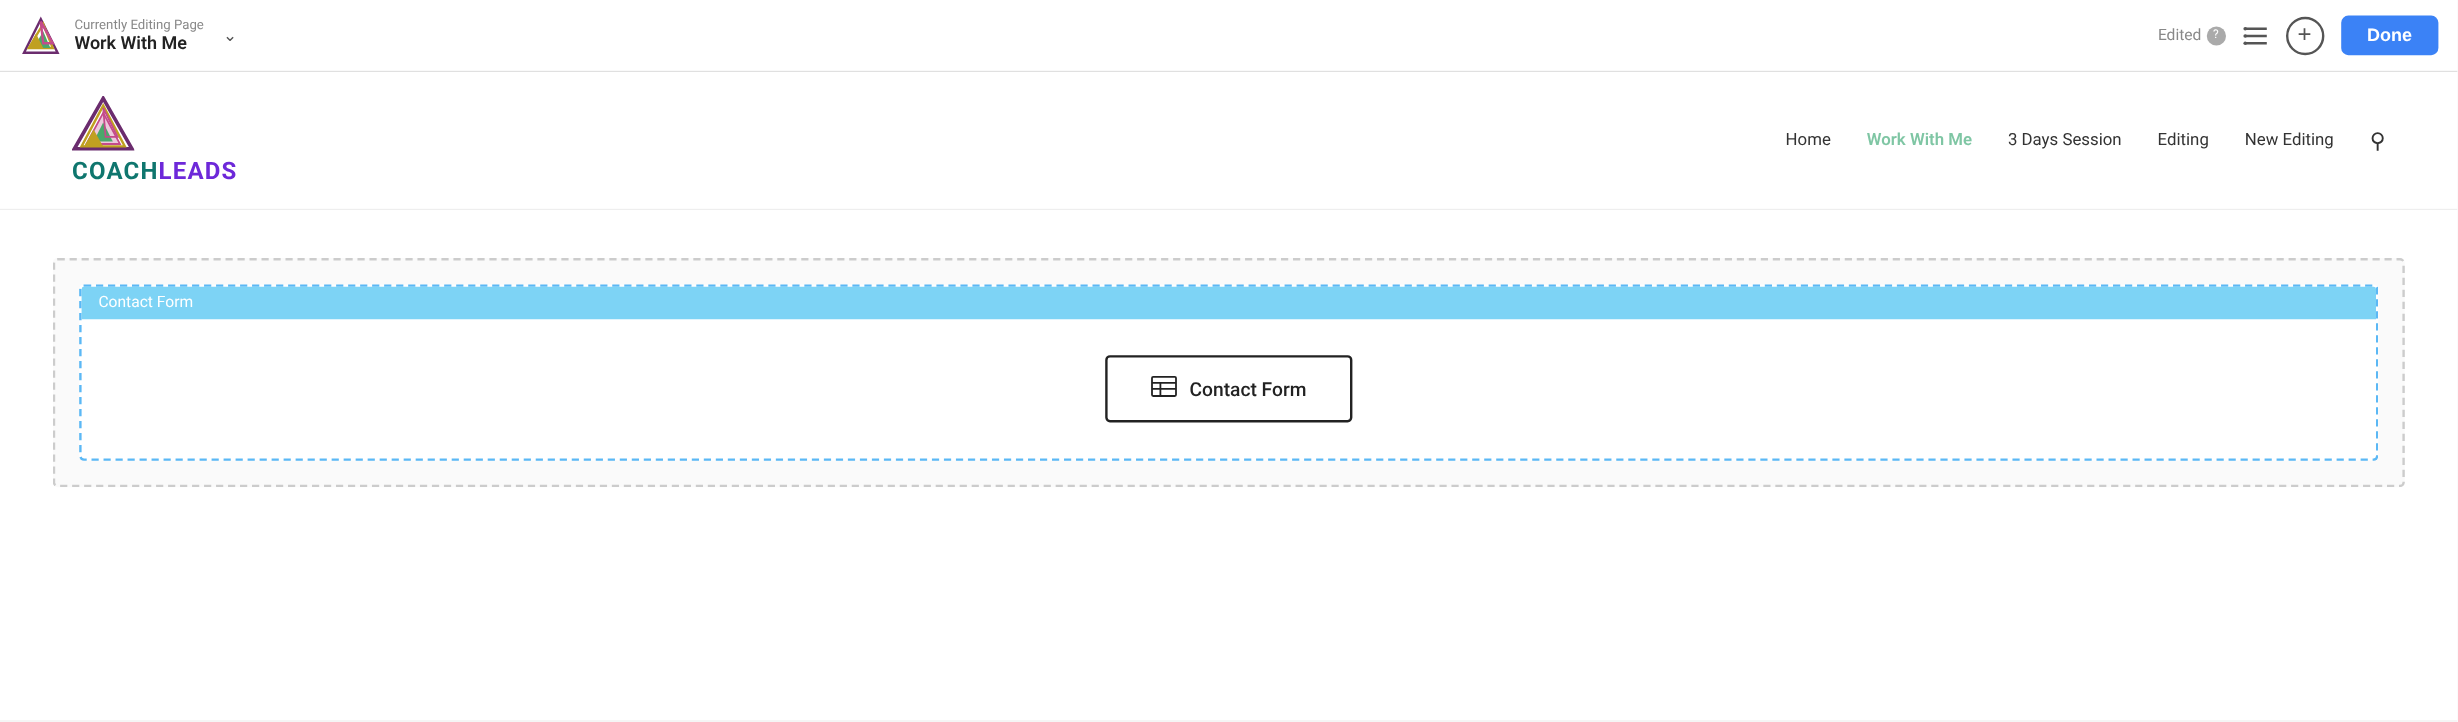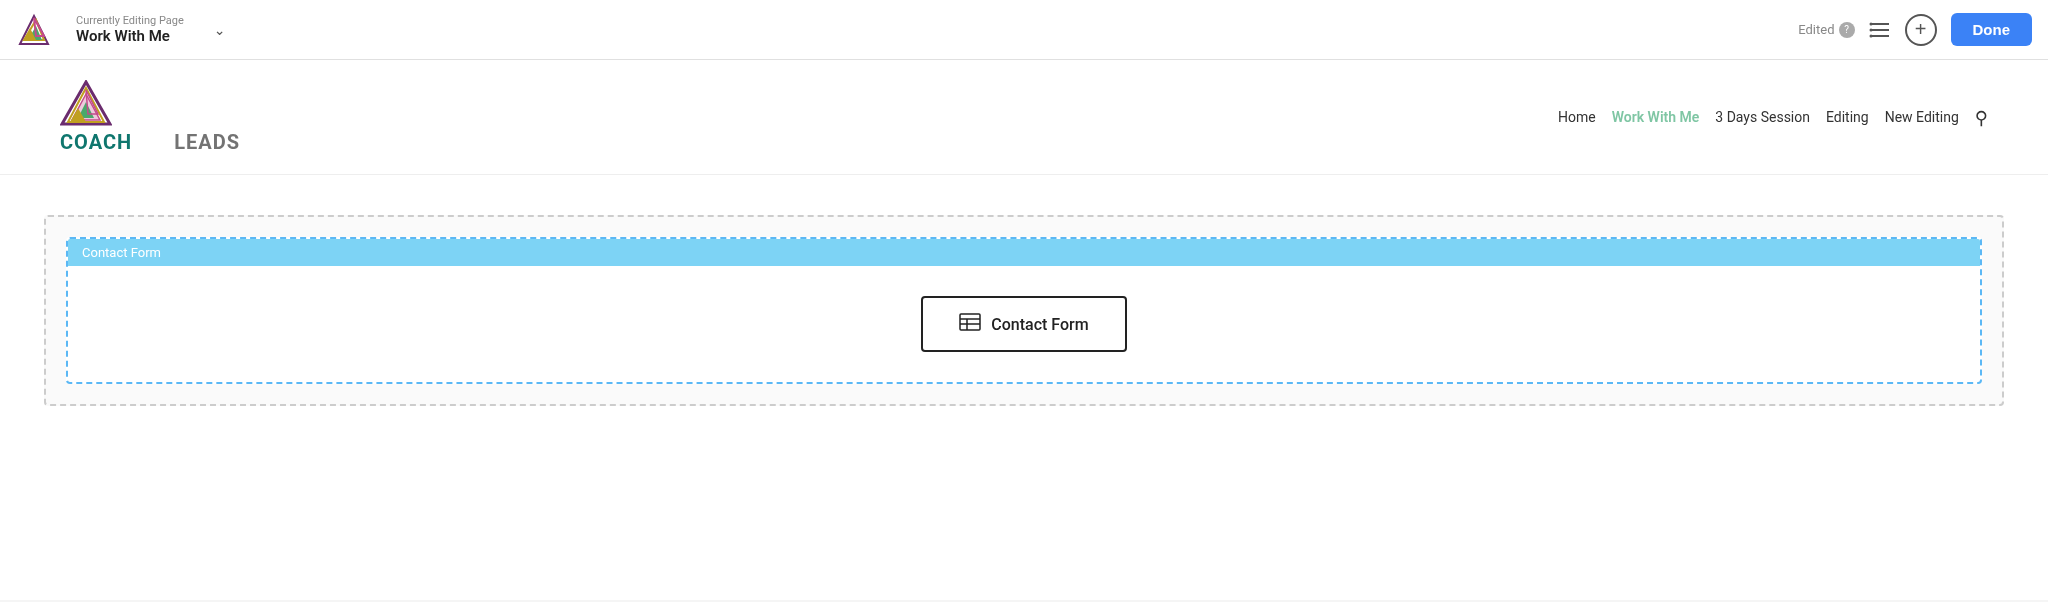--- a/index.html
+++ b/index.html
@@ -13,21 +13,21 @@
       background: #fff;
       border-bottom: 1px solid #e0e0e0;
       height: 60px;
       padding: 0 16px;
       position: relative;
       z-index: 10;
     }
     .top-bar-left {
       display: flex;
       align-items: center;
-      gap: 24px;
+      gap: 10px;
     }
     .logo-triangle {
       width: 36px;
       height: 36px;
     }
     .page-info {
       display: flex;
       flex-direction: column;
     }
     .currently-editing-label {
@@ -122,27 +122,26 @@
     .brand-name {
       font-size: 20px;
       font-weight: 700;
       letter-spacing: 1px;
       margin-top: 4px;
     }
     .brand-coach {
       color: #0f766e;
     }
     .brand-leads {
-      color: #737373;
-      margin-left: 42px;
+      color: #6d28d9;
     }
     .nav-links {
       display: flex;
       align-items: center;
-      gap: 16px;
+      gap: 30px;
     }
     .nav-link {
       font-size: 14px;
       color: #333;
       text-decoration: none;
       cursor: pointer;
     }
     .nav-link.active {
       color: #7fc6a4;
       font-weight: 600;

